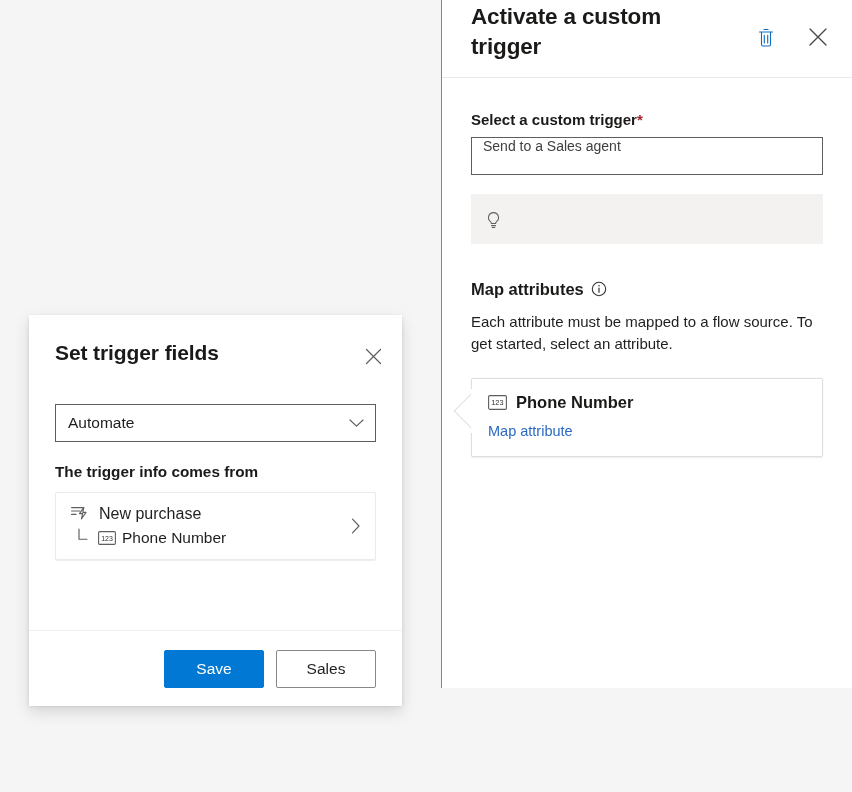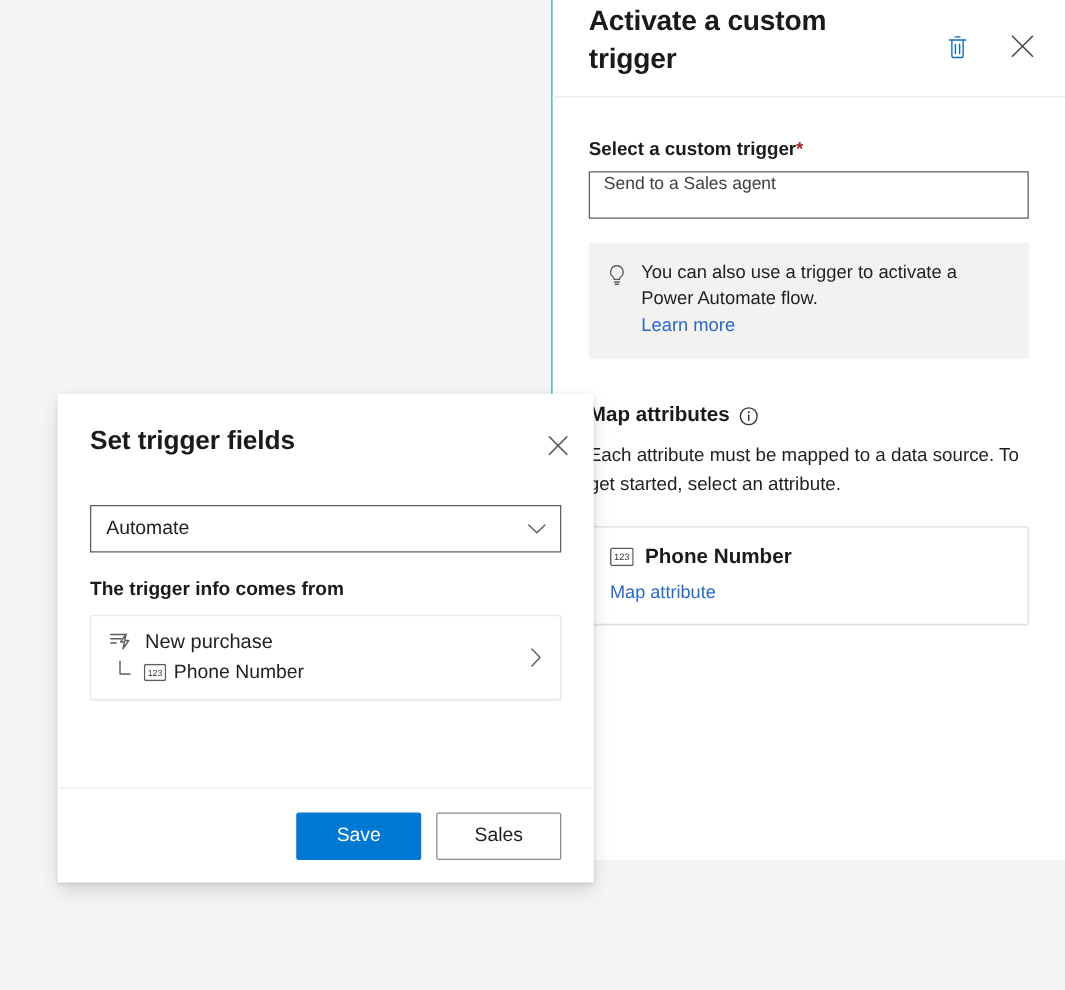--- a/index.html
+++ b/index.html
@@ -124,22 +124,22 @@
   .beak-cover {
     position: absolute;
     left: -1px; top: 10px;
     width: 4px; height: 44px;
     background: #fff;
   }
 
   
   .dialog {
     position: absolute;
-    left: 46px; top: 315px;
-    width: 429px; height: 391px;
+    left: 29px; top: 315px;
+    width: 373px; height: 391px;
     background: #ffffff;
     box-shadow: 0 6.4px 14.4px rgba(0,0,0,0.13), 0 1.2px 3.6px rgba(0,0,0,0.11);
     z-index: 20;
   }
   .dialog-head {
     position: relative;
     padding: 24px 24px 0 26px;
   }
   .dialog-title {
     font-size: 21px; font-weight: 600; color: #1b1a19;
@@ -250,38 +250,34 @@
         <span>Send to a Sales agent</span>
       </div>
 
       <div class="tip-box">
         <span class="tip-icon">
           <svg width="17" height="18" viewBox="0 0 17 18" fill="none">
             <path d="M8.5 1.6a5 5 0 00-3 9c.5.4.8 1 .8 1.6v.3h4.4v-.3c0-.6.3-1.2.8-1.6a5 5 0 00-3-9z" stroke="#605e5c" stroke-width="1.05" stroke-linejoin="round"></path>
             <path d="M6.5 14.6h4M7.2 16.4h2.6" stroke="#605e5c" stroke-width="1.05" stroke-linecap="round"></path>
           </svg>
         </span>
-        <div class="tip-text">
-          <span>You can also use a trigger to activate a Power Automate flow.</span>
-          <a class="tip-link">Learn more</a>
-        </div>
       </div>
 
       <div class="section-title">
         <span>Map attributes</span>
         <span>
           <svg width="16" height="16" viewBox="0 0 16 16" fill="none">
             <circle cx="8" cy="8" r="6.7" stroke="#323130" stroke-width="1.05"></circle>
             <path d="M8 7.1v4.1" stroke="#323130" stroke-width="1.2" stroke-linecap="round"></path>
             <circle cx="8" cy="4.8" r="0.78" fill="#323130"></circle>
           </svg>
         </span>
       </div>
 
-      <div class="section-desc">Each attribute must be mapped to a data source. To get started, select an attribute.</div>
+      <div class="section-desc">Each attribute must be mapped to a flow source. To get started, select an attribute.</div>
 
       <div class="attr-card">
         <div class="beak"></div>
         <div class="beak-cover"></div>
         <div class="attr-row">
           <span>
             <svg width="19" height="15" viewBox="0 0 19 15" fill="none">
               <rect x="0.6" y="0.6" width="17.8" height="13.8" rx="1.2" stroke="#605e5c" stroke-width="1.1"></rect>
               <text x="9.4" y="10.4" font-family="Liberation Sans, sans-serif" font-size="7.4" fill="#323130" text-anchor="middle">123</text>
             </svg>

